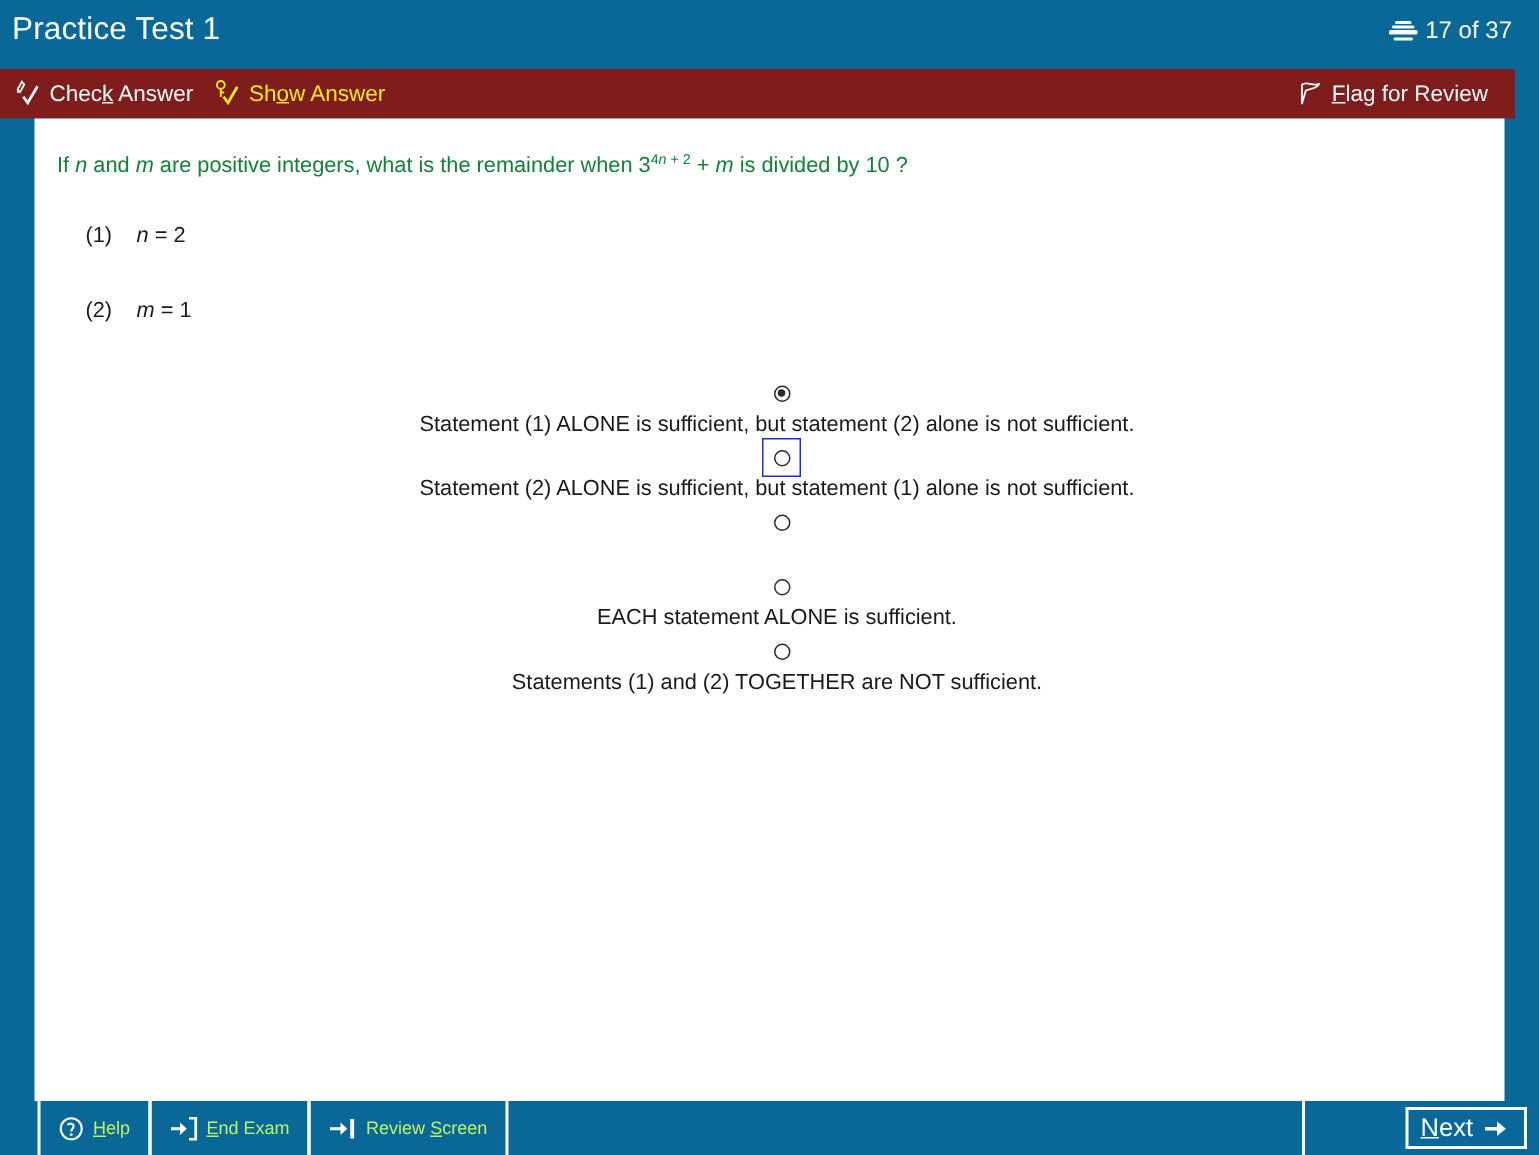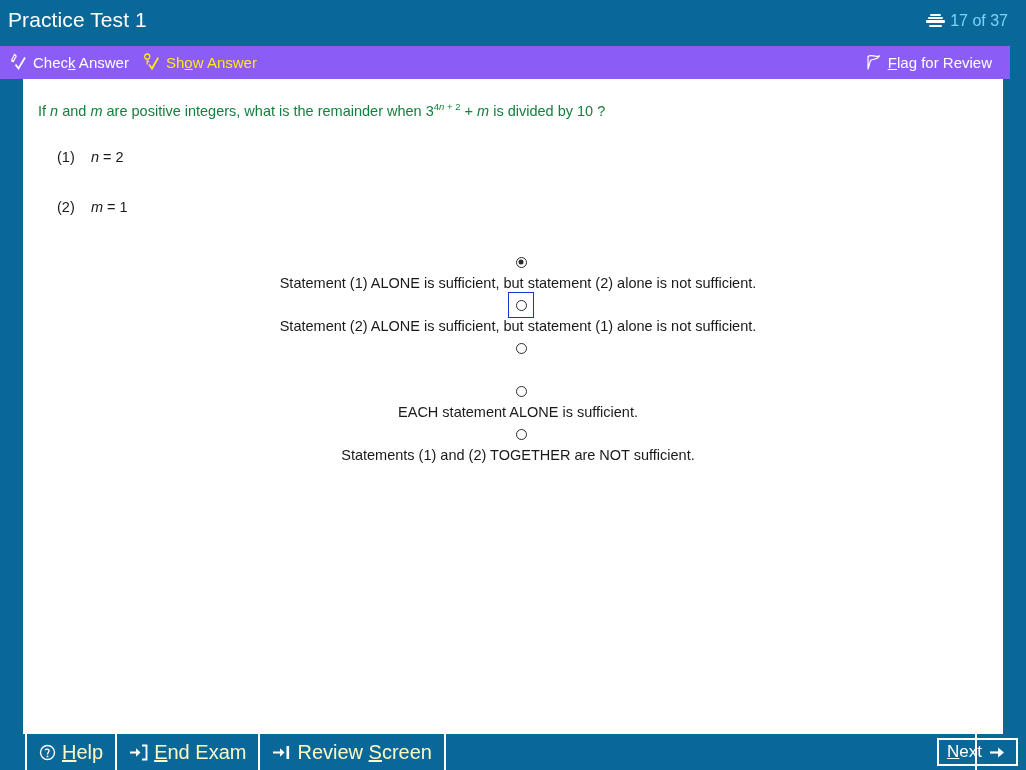--- a/index.html
+++ b/index.html
@@ -33,21 +33,21 @@
     letter-spacing: 0.1px;
     white-space: nowrap;
     text-align: right;
   }
   .page-indicator {
     position: absolute;
     right: 18px; top: 12px;
     display: flex;
     align-items: center;
     gap: 5px;
-    color: #7dd3fc;
+    color: #ffffff;
     font-size: 16px;
     white-space: nowrap;
   }
   .pages-icon {
     display: inline-block;
     width: 19px; height: 15px;
     position: relative;
   }
   .pages-icon i {
     display: block;
@@ -58,21 +58,21 @@
   .pages-icon i:nth-child(1) { left: 4px;  top: 0px;  width: 11px; height: 2px; }
   .pages-icon i:nth-child(2) { left: 2px;  top: 3px;  width: 15px; height: 2px; }
   .pages-icon i:nth-child(3) { left: 0px;  top: 6px;  width: 19px; height: 3px; }
   .pages-icon i:nth-child(4) { left: 3px;  top: 11px; width: 13px; height: 2px; }
 
   
   .toolbar {
     position: absolute;
     left: 0; top: 46px;
     width: 1010px; height: 33px;
-    background: #8b5cf6;
+    background: #7f1d1d;
   }
   .tool-btn {
     position: absolute;
     top: 5px;
     display: flex;
     align-items: center;
     gap: 6px;
     font-size: 15px;
     white-space: nowrap;
     cursor: pointer;
@@ -181,22 +181,22 @@
     left: 25px; top: 0;
     height: 36px;
     display: flex;
     align-items: stretch;
   }
   .bb-btn {
     display: flex;
     align-items: center;
     gap: 6px;
     padding: 0 12px;
-    color: #fef9c3;
-    font-size: 20px;
+    color: #bef264;
+    font-size: 12px;
     border-right: 2px solid #ffffff;
     border-left: 2px solid #ffffff;
     margin-right: -2px;
     white-space: nowrap;
     cursor: pointer;
   }
   .bb-spacer {
     width: 535px;
     border-right: 2px solid #ffffff;
     margin-left: -2px;

